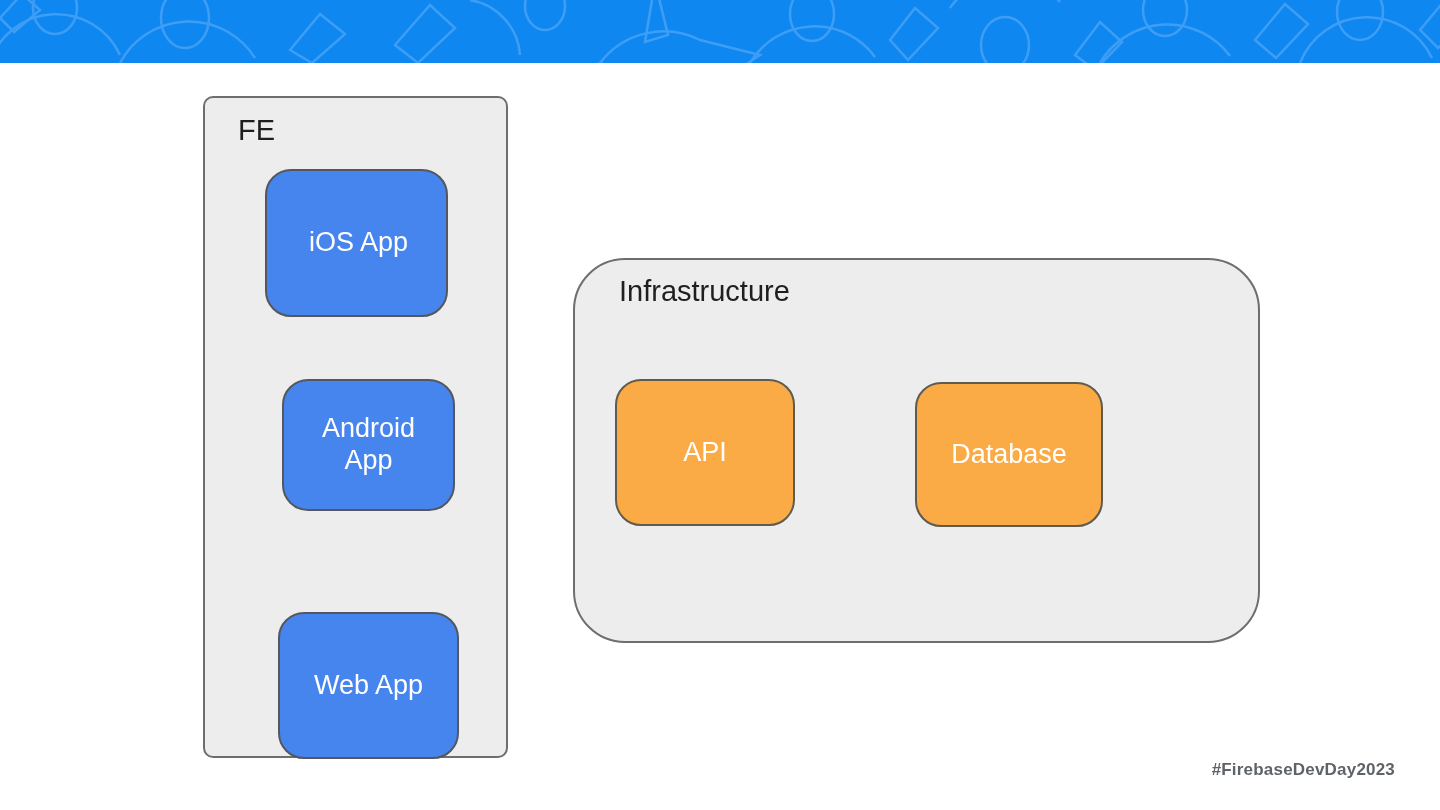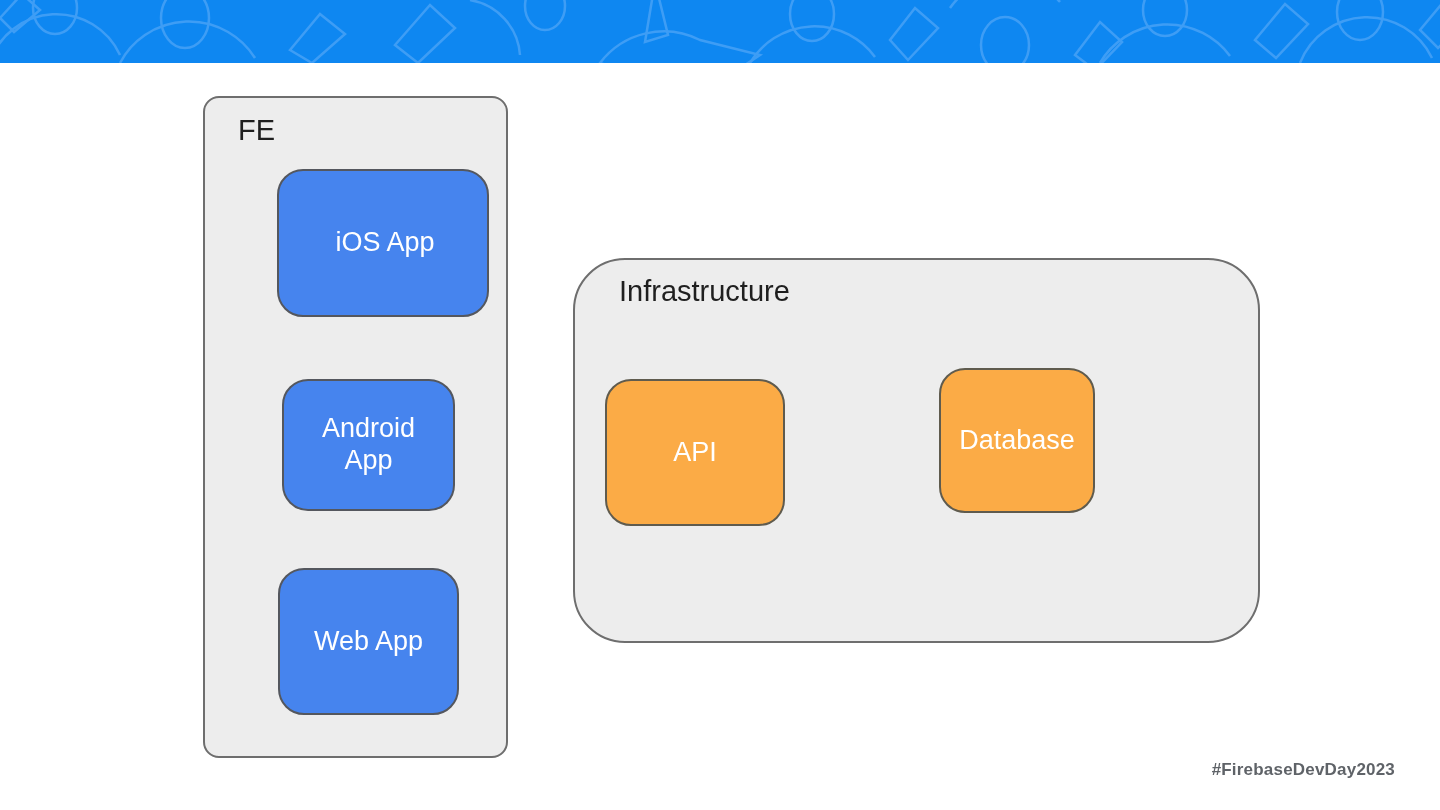--- a/index.html
+++ b/index.html
@@ -34,21 +34,21 @@
     position: absolute;
     background: #ededed;
     border: 2px solid #6e6e6e;
     box-sizing: border-box;
   }
   .fe-group {
     left: 203px;
     top: 96px;
     width: 305px;
     height: 662px;
-    border-radius: 16px;
+    border-radius: 10px;
   }
   .infra-group {
     left: 573px;
     top: 258px;
     width: 687px;
     height: 385px;
     border-radius: 52px;
   }
   .group-label {
     position: absolute;
@@ -83,25 +83,25 @@
     line-height: 1.18;
   }
   .node-blue {
     background: #4684ee;
     border: 2px solid #54575e;
   }
   .node-orange {
     background: #fbab46;
     border: 2px solid #5f5b4e;
   }
-  .node-ios     { left: 72px;  top: 71px;  width: 212px; height: 148px; padding-left: 32px; }
+  .node-ios     { left: 60px;  top: 71px;  width: 183px; height: 148px; padding-left: 32px; }
   .node-android { left: 77px;  top: 281px; width: 173px; height: 132px; }
-  .node-web     { left: 73px;  top: 470px; width: 181px; height: 147px; text-align: right; }
-  .node-api     { left: 30px;  top: 119px; width: 180px; height: 147px; }
-  .node-db      { left: 340px; top: 108px; width: 156px; height: 145px; margin-left: 24px; }
+  .node-web     { left: 73px;  top: 514px; width: 181px; height: 147px; text-align: right; }
+  .node-api     { left: 40px;  top: 119px; width: 180px; height: 147px; }
+  .node-db      { left: 340px; top: 122px; width: 188px; height: 145px; }
   
   .footer-hashtag {
     position: absolute;
     right: 45px;
     bottom: 30px;
     color: #5f6368;
     font-size: 17px;
     font-weight: bold;
     letter-spacing: 0.2px;
   }

